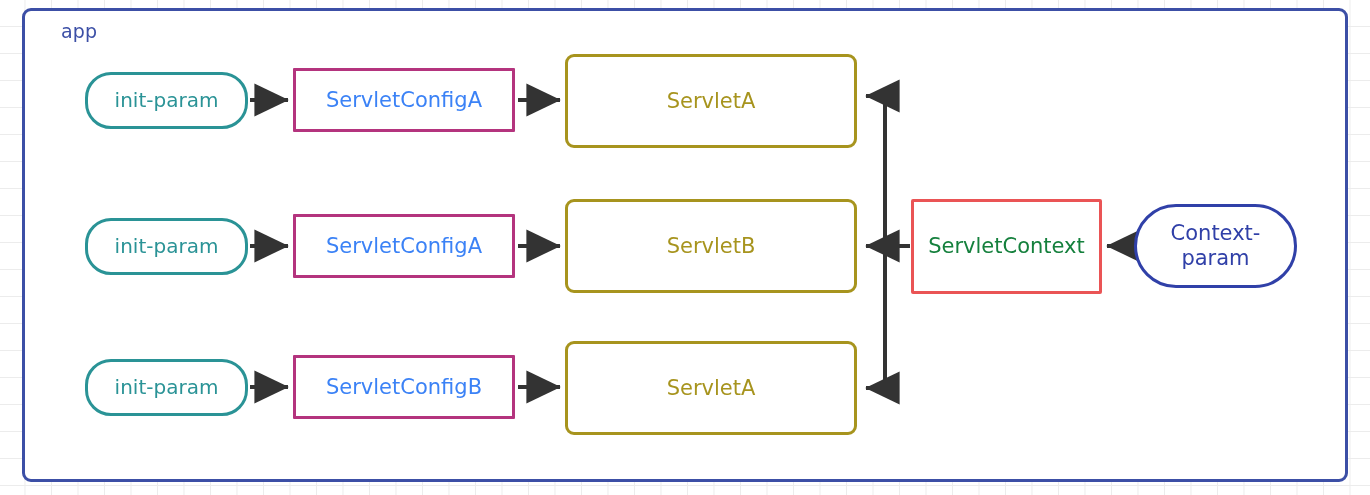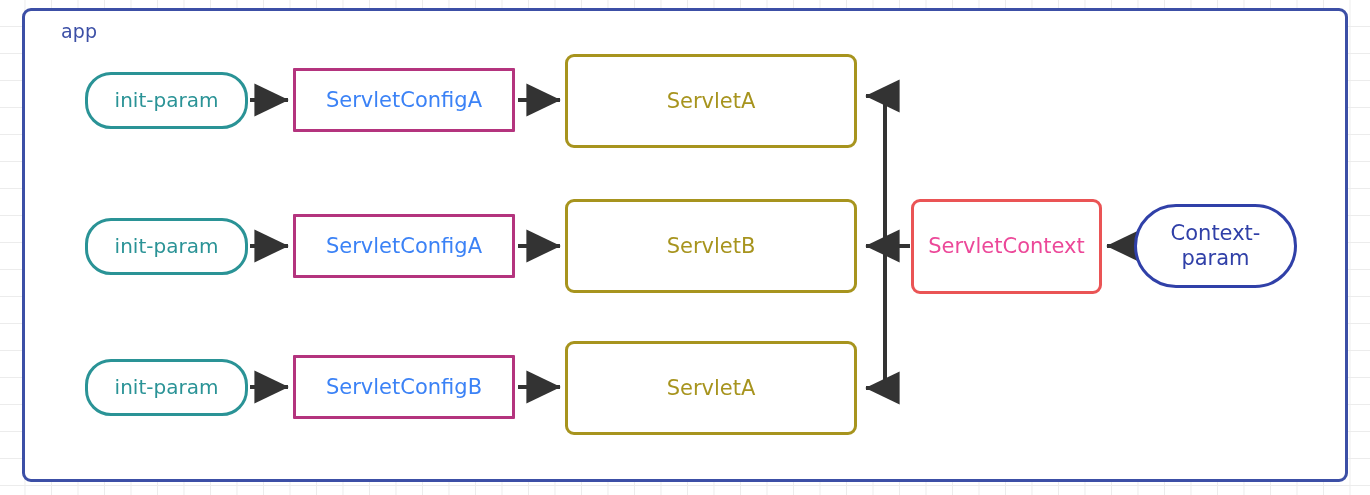--- a/index.html
+++ b/index.html
@@ -83,22 +83,22 @@
     border-radius: 9px;
     color: #a7941e;
     font-size: 21px;
     width: 292px;
     height: 94px;
   }
 
   
   .n-context {
     border: 3px solid #ea5455;
-    border-radius: 9px;
-    color: #ec4899;
+    border-radius: 2px;
+    color: #15803d;
     font-size: 21px;
     width: 191px;
     height: 95px;
   }
 
   
   .n-ctxparam {
     border: 3px solid #3040a8;
     border-radius: 42px;
     color: #3040a8;

